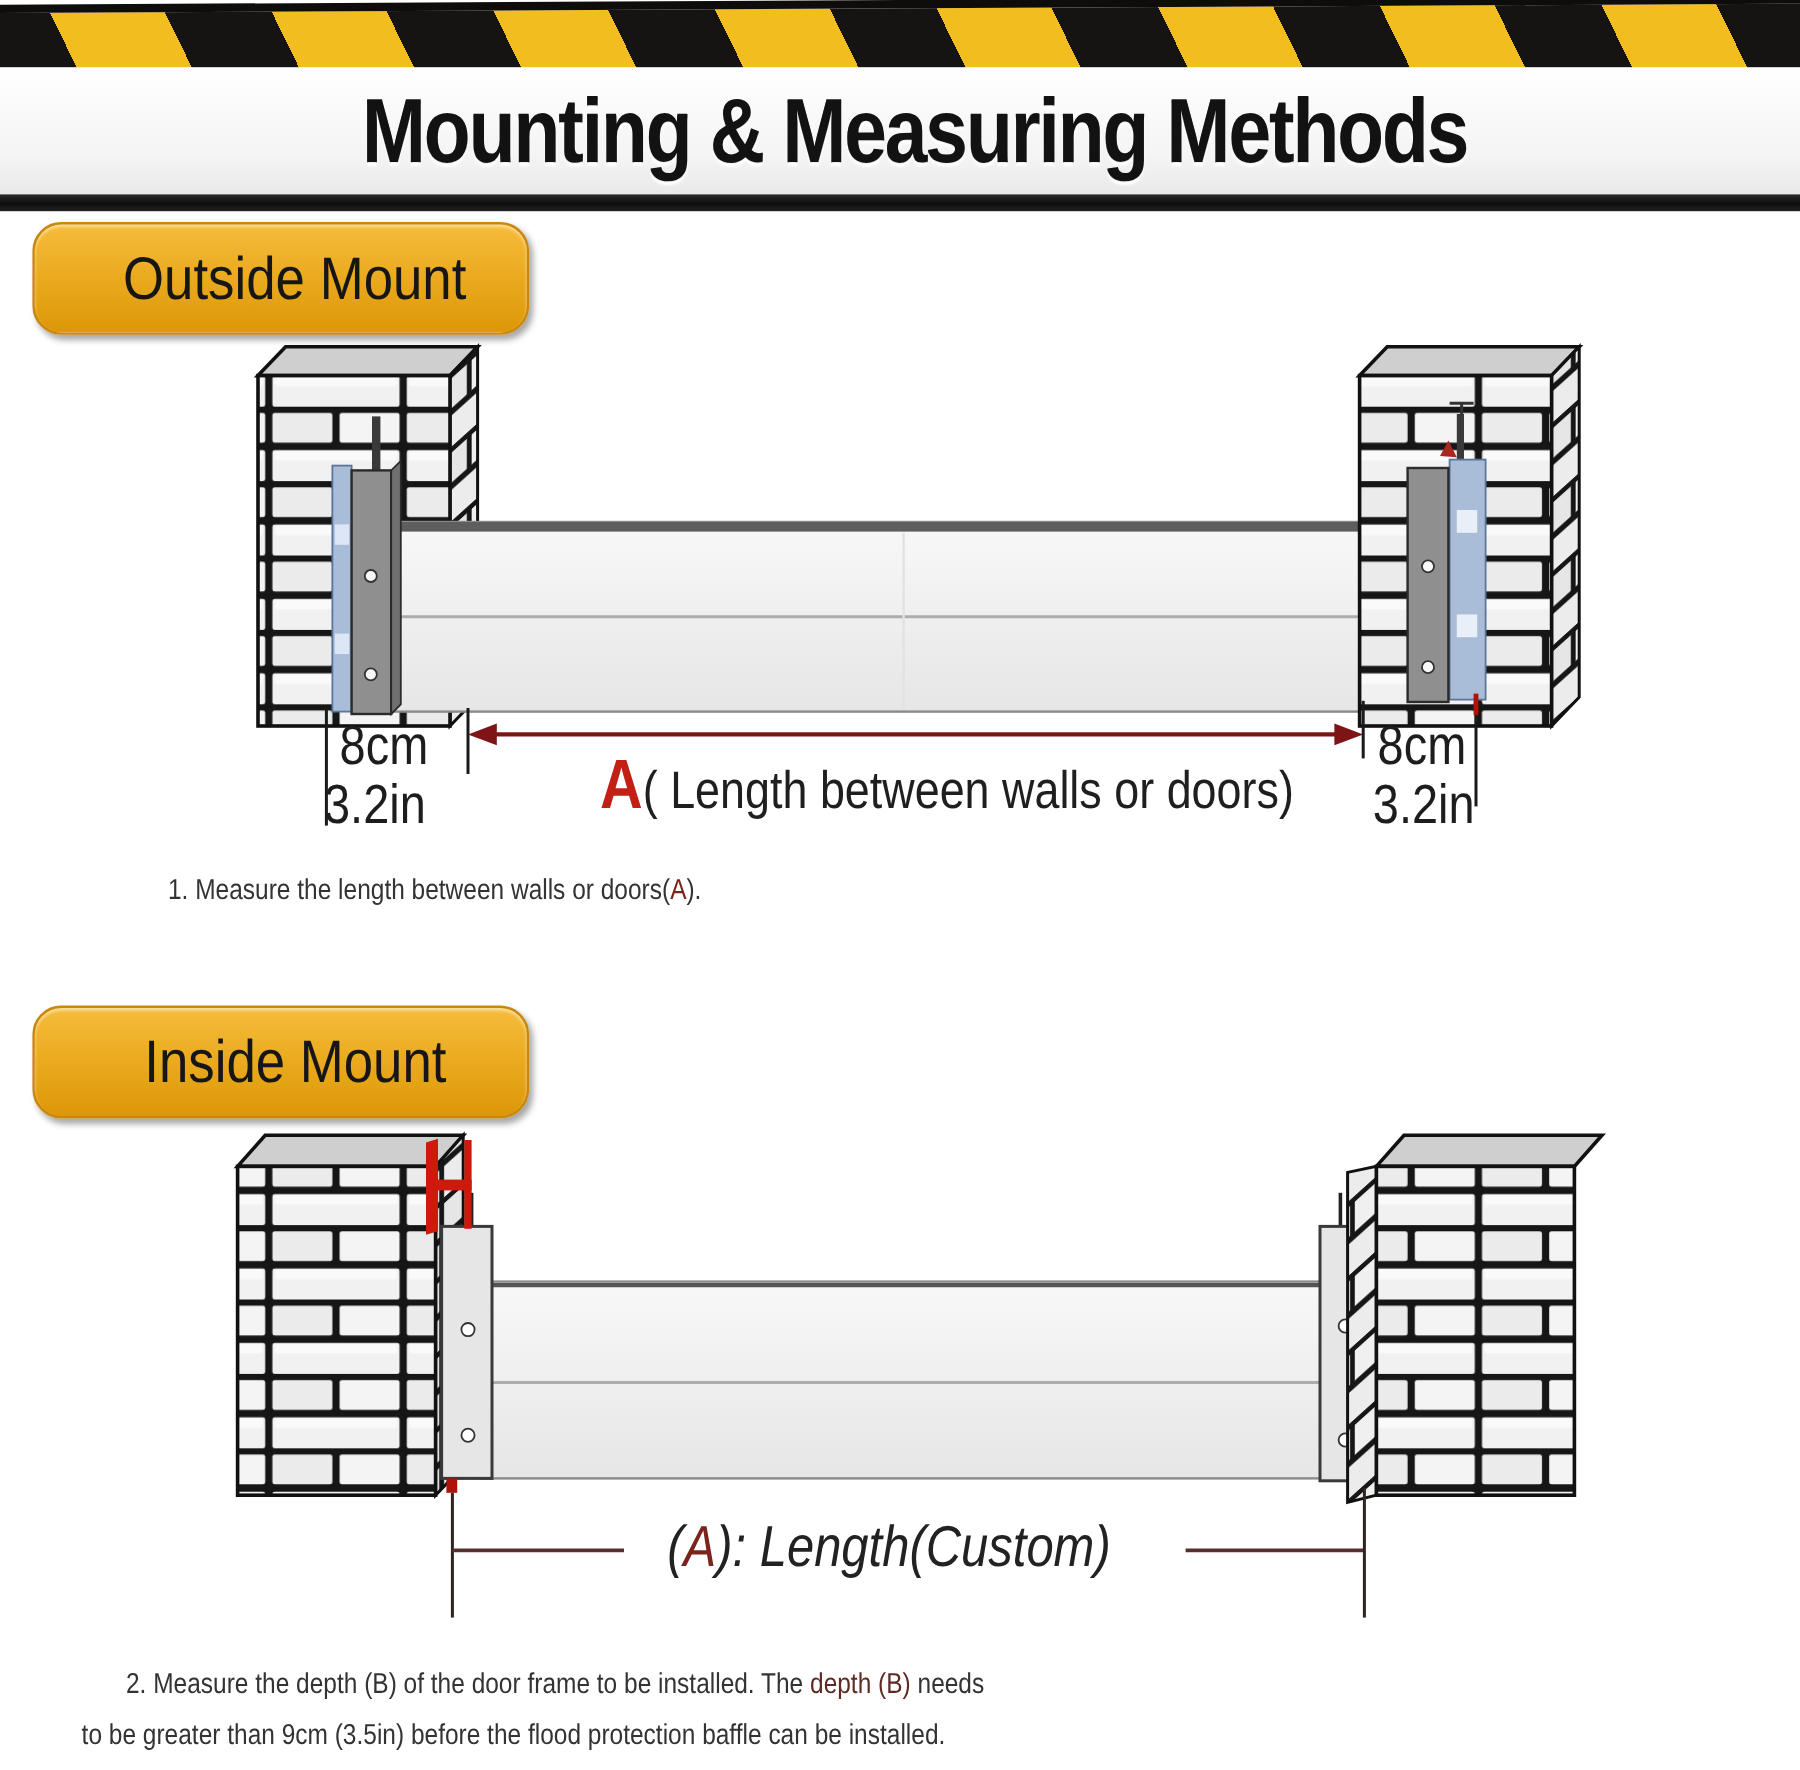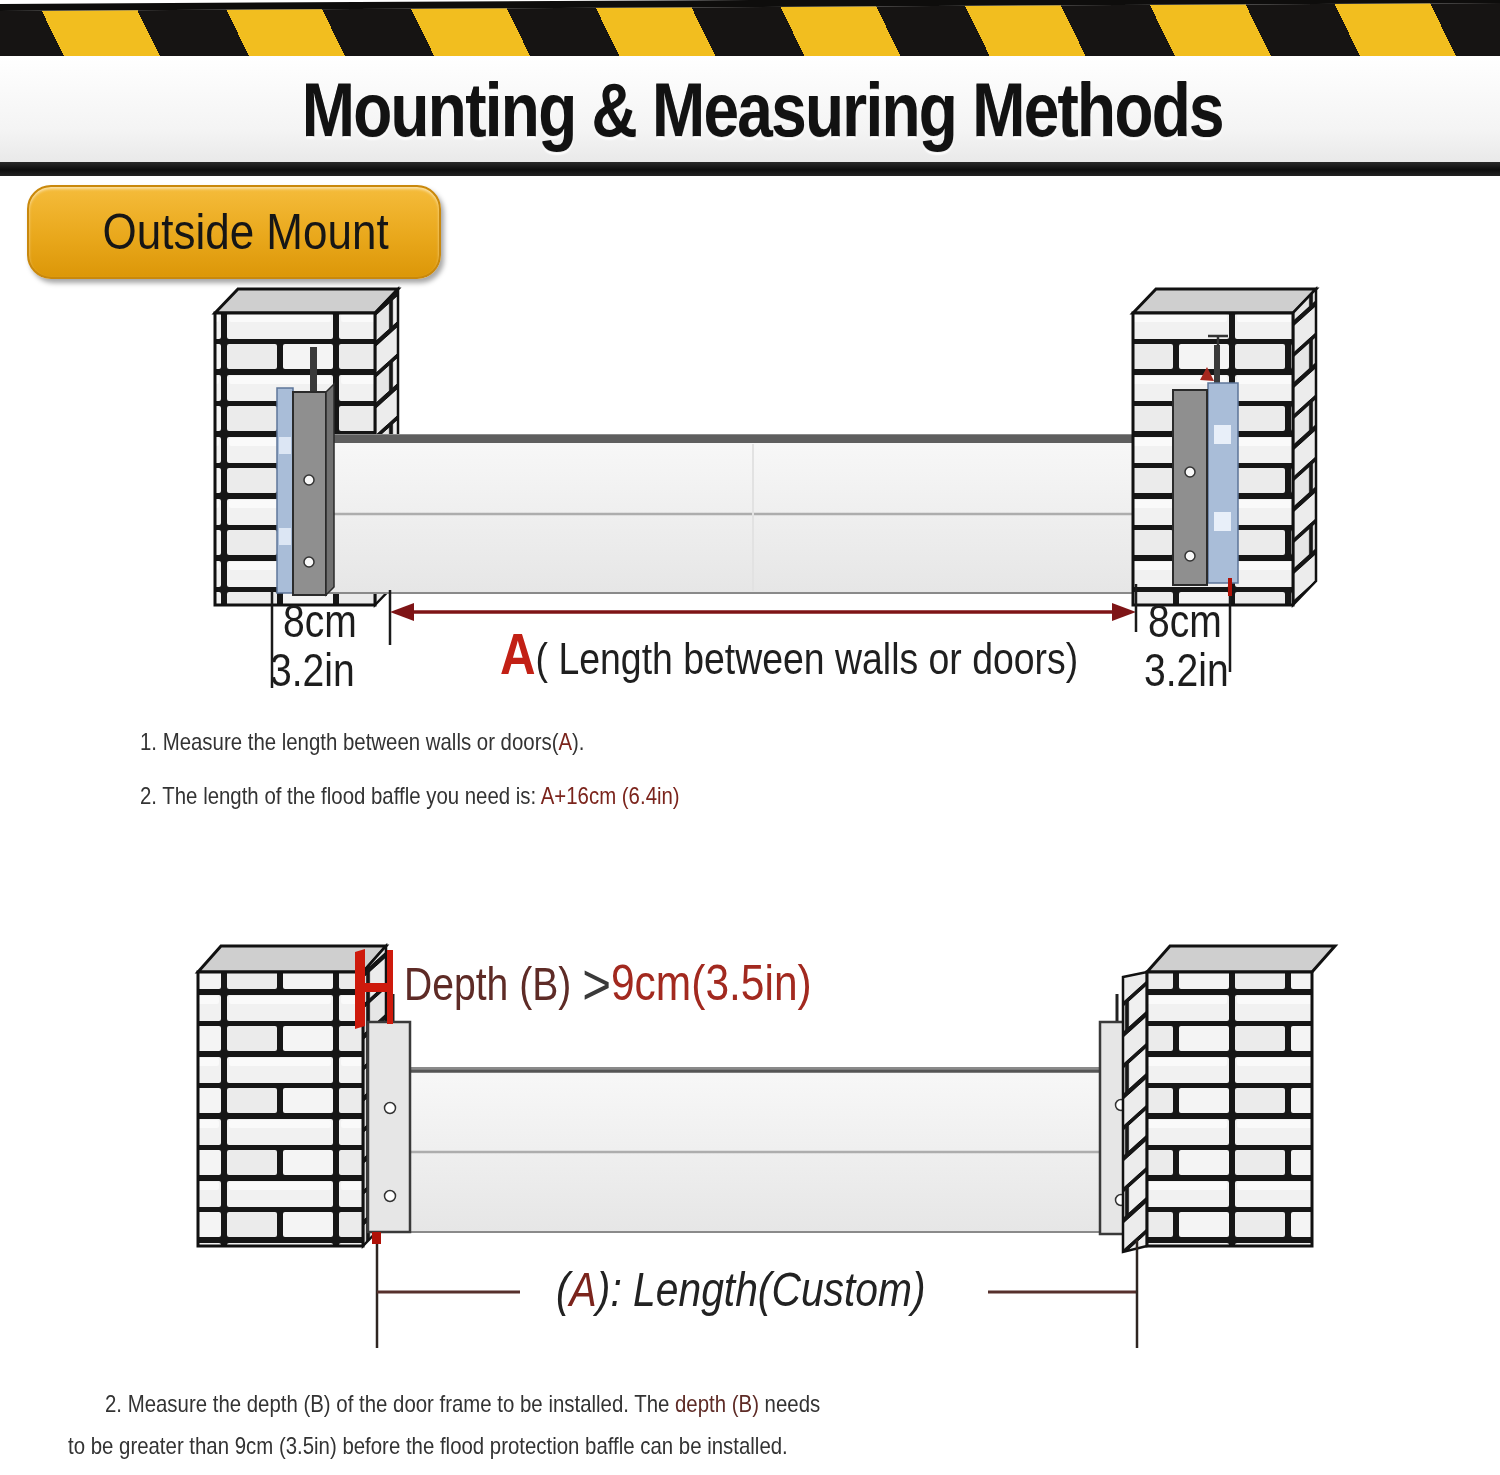--- a/index.html
+++ b/index.html
@@ -62,20 +62,23 @@
 <div id="stage">
 
   <div class="tape"></div>
   <div class="titleband">
     <div class="title">Mounting &amp; Measuring Methods</div>
   </div>
   <div class="blackbar"></div>
 
   <div class="badge" style="top:185px">
     <span>Outside Mount</span>
+  </div>
+  <div class="badge" style="top:838px">
+    <span>Inside Mount</span>
   </div>
 
   <svg class="overlay" width="1500" height="1475" viewBox="0 0 1500 1475">
     <defs>
       <pattern id="bf" width="112" height="62" patternUnits="userSpaceOnUse">
         <rect width="112" height="62" fill="#161616"></rect>
         <rect x="3" y="3" width="106" height="26" rx="2" fill="#F1F1F1"></rect>
         <rect x="5" y="4" width="102" height="8" rx="2" fill="#FAFAFA"></rect>
         <rect x="3" y="34" width="50" height="25" rx="2" fill="#EBEBEB"></rect>
         <rect x="59" y="34" width="50" height="25" rx="2" fill="#F4F4F4"></rect>
@@ -216,31 +219,21 @@
     <span class="cond">
       <span class="bigA">A</span><span class="arest">( Length between walls or doors)</span>
     </span>
   </div>
 
   <div class="txt step" style="left:140px; top:728px">
     <span class="cond">
       <span>1. Measure the length between walls or doors(</span><span class="redA">A</span><span>).</span>
     </span>
   </div>
-  <div class="txt step" style="left:140px; top:782px">
-    <span class="cond">
-      <span>2. The length of the flood baffle you need is: </span><span class="redseg">A+16cm (6.4in)</span>
-    </span>
-  </div>
-
-  <div class="txt" style="left:404px; top:950px">
-    <span class="cond">
-      <span class="maroon depthname">Depth (B) </span><span class="gt">&gt;</span><span class="depthval">9cm(3.5in)</span>
-    </span>
-  </div>
+
 
   <div class="txt lenlab" style="left:556px; top:1262px">
     <span class="cond">
       <span>(</span><span class="redA">A</span><span>): Length(Custom)</span>
     </span>
   </div>
 
   <div class="txt step" style="left:105px; top:1390px">
     <span class="cond">
       <span>2. Measure the depth (B) of the door frame to be installed. The </span><span class="maroon">depth (B)</span><span> needs</span>

